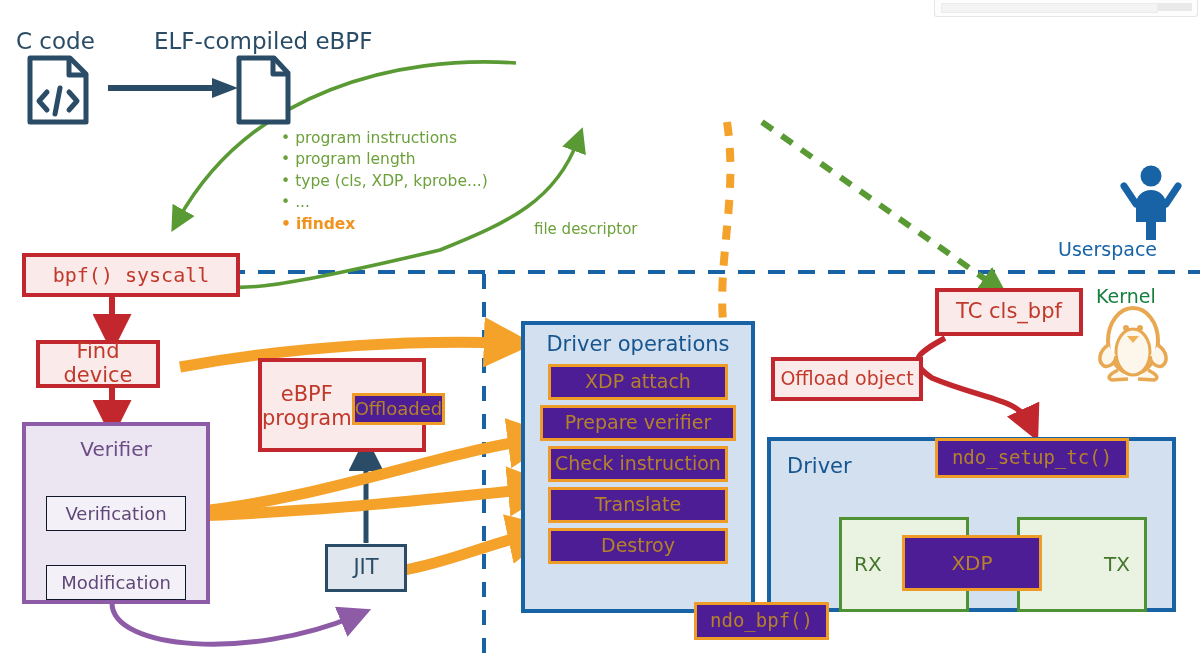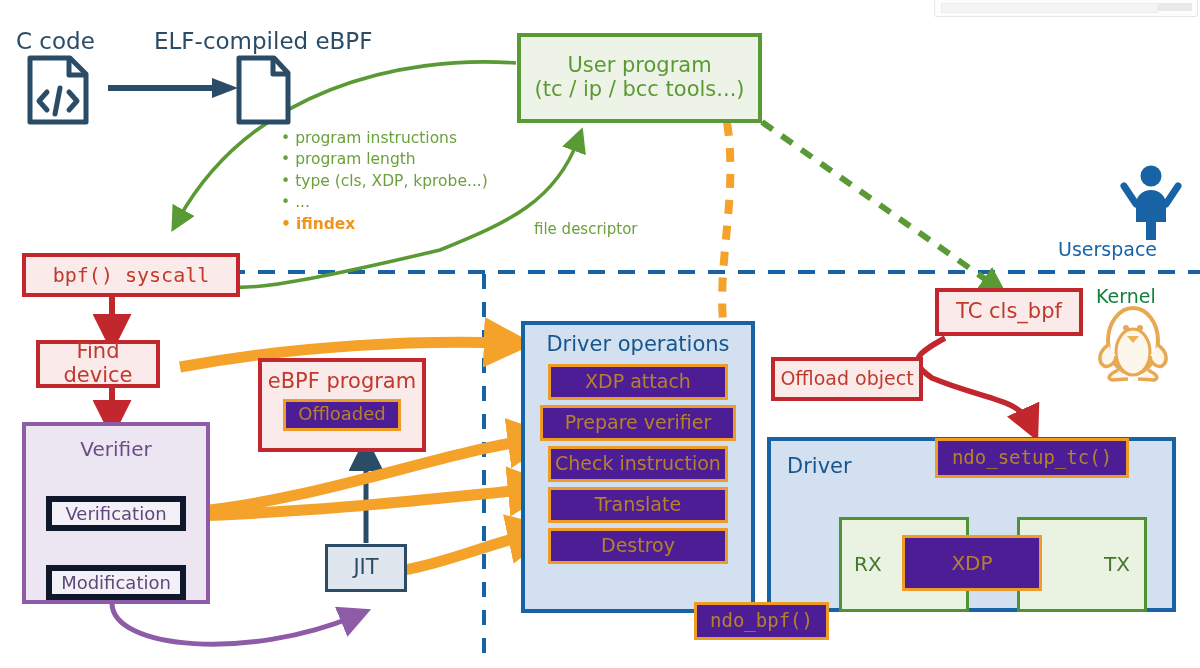--- a/index.html
+++ b/index.html
@@ -8,21 +8,21 @@
   #stage{position:relative;width:1200px;height:668px;background:#fff;}
   svg.layer{position:absolute;left:0;top:0;width:1200px;height:668px;pointer-events:none;}
 
   .box{position:absolute;box-sizing:border-box;display:flex;align-items:center;
        justify-content:center;text-align:center;line-height:1.12;}
 
   
   .red{border:4px solid #c1272d;background:#fbeaea;color:#c0392b;}
   
   .purple{border:4px solid #8e5ba6;background:#ece6f2;color:#6b4c86;}
-  .purple-in{border:6px solid #0f172a;background:#f4f0f8;color:#5f4878;}
+  .purple-in{border:1px solid #0f172a;background:#f4f0f8;color:#5f4878;}
   
   .blue{border:4px solid #1763a6;background:#d3e0f0;color:#17558f;}
   .blue-dark{border:3px solid #2b4c66;background:#dfe6ed;color:#2b4c66;}
   
   .orange{border:3px solid #ef9b28;background:#4c1d95;color:#b5822a;}
   
   .green{border:4px solid #5a9a34;background:#edf3e6;color:#5a9a34;}
   .green-in{border:3px solid #4f9234;background:#eaf2e2;color:#44762b;}
 
   .mono{font-family:"DejaVu Sans Mono","Liberation Mono",monospace;}
@@ -154,37 +154,33 @@
       <li class="b">...</li>
       <li class="orangeb">ifindex</li>
     </ul>
   </div>
 
   <div class="fd-label" style="left:534px;top:220px;">file descriptor</div>
 
   <div class="ns-label userspace-lbl" style="left:1058px;top:238px;">Userspace</div>
   <div class="ns-label kernel-lbl" style="left:1096px;top:285px;">Kernel</div>
 
-  <div class="box green" style="left:517px;top:33px;width:245px;height:90px;flex-direction:column;font-size:21px;">
-    <span>User program</span>
-    <span>(tc / ip / bcc tools...)</span>
-  </div>
 
   <div class="box red mono" style="left:22px;top:253px;width:218px;height:44px;font-size:20px;">bpf() syscall</div>
 
   <div class="box red" style="left:36px;top:340px;width:124px;height:48px;font-size:21px;">Find device</div>
 
   <div class="box purple" style="left:22px;top:422px;width:188px;height:182px;flex-direction:column;
               justify-content:flex-start;padding-top:12px;font-size:20px;gap:26px;">
     <span style="margin-bottom:10px;">Verifier</span>
     <div class="box purple-in" style="position:relative;left:0;top:0;width:140px;height:38px;font-size:18px;margin-bottom:8px;">Verification</div>
     <div class="box purple-in" style="position:relative;left:0;top:0;width:140px;height:38px;font-size:18px;">Modification</div>
   </div>
 
-  <div class="box red" style="left:258px;top:358px;width:168px;height:94px;flex-direction:column;
+  <div class="box red" style="left:258px;top:358px;width:168px;height:94px;flex-direction:row;
               justify-content:flex-start;padding-top:8px;font-size:21px;">
     <span style="margin-bottom:5px;">eBPF program</span>
     <div class="box orange" style="position:relative;left:0;top:0;width:118px;height:32px;font-size:18px;">Offloaded</div>
   </div>
 
   <div class="box blue-dark" style="left:325px;top:544px;width:82px;height:48px;font-size:21px;">JIT</div>
 
   <div class="box blue" style="left:521px;top:321px;width:234px;height:292px;flex-direction:column;
               justify-content:flex-start;padding-top:8px;font-size:21px;">
     <span style="margin-bottom:7px;">Driver operations</span>

